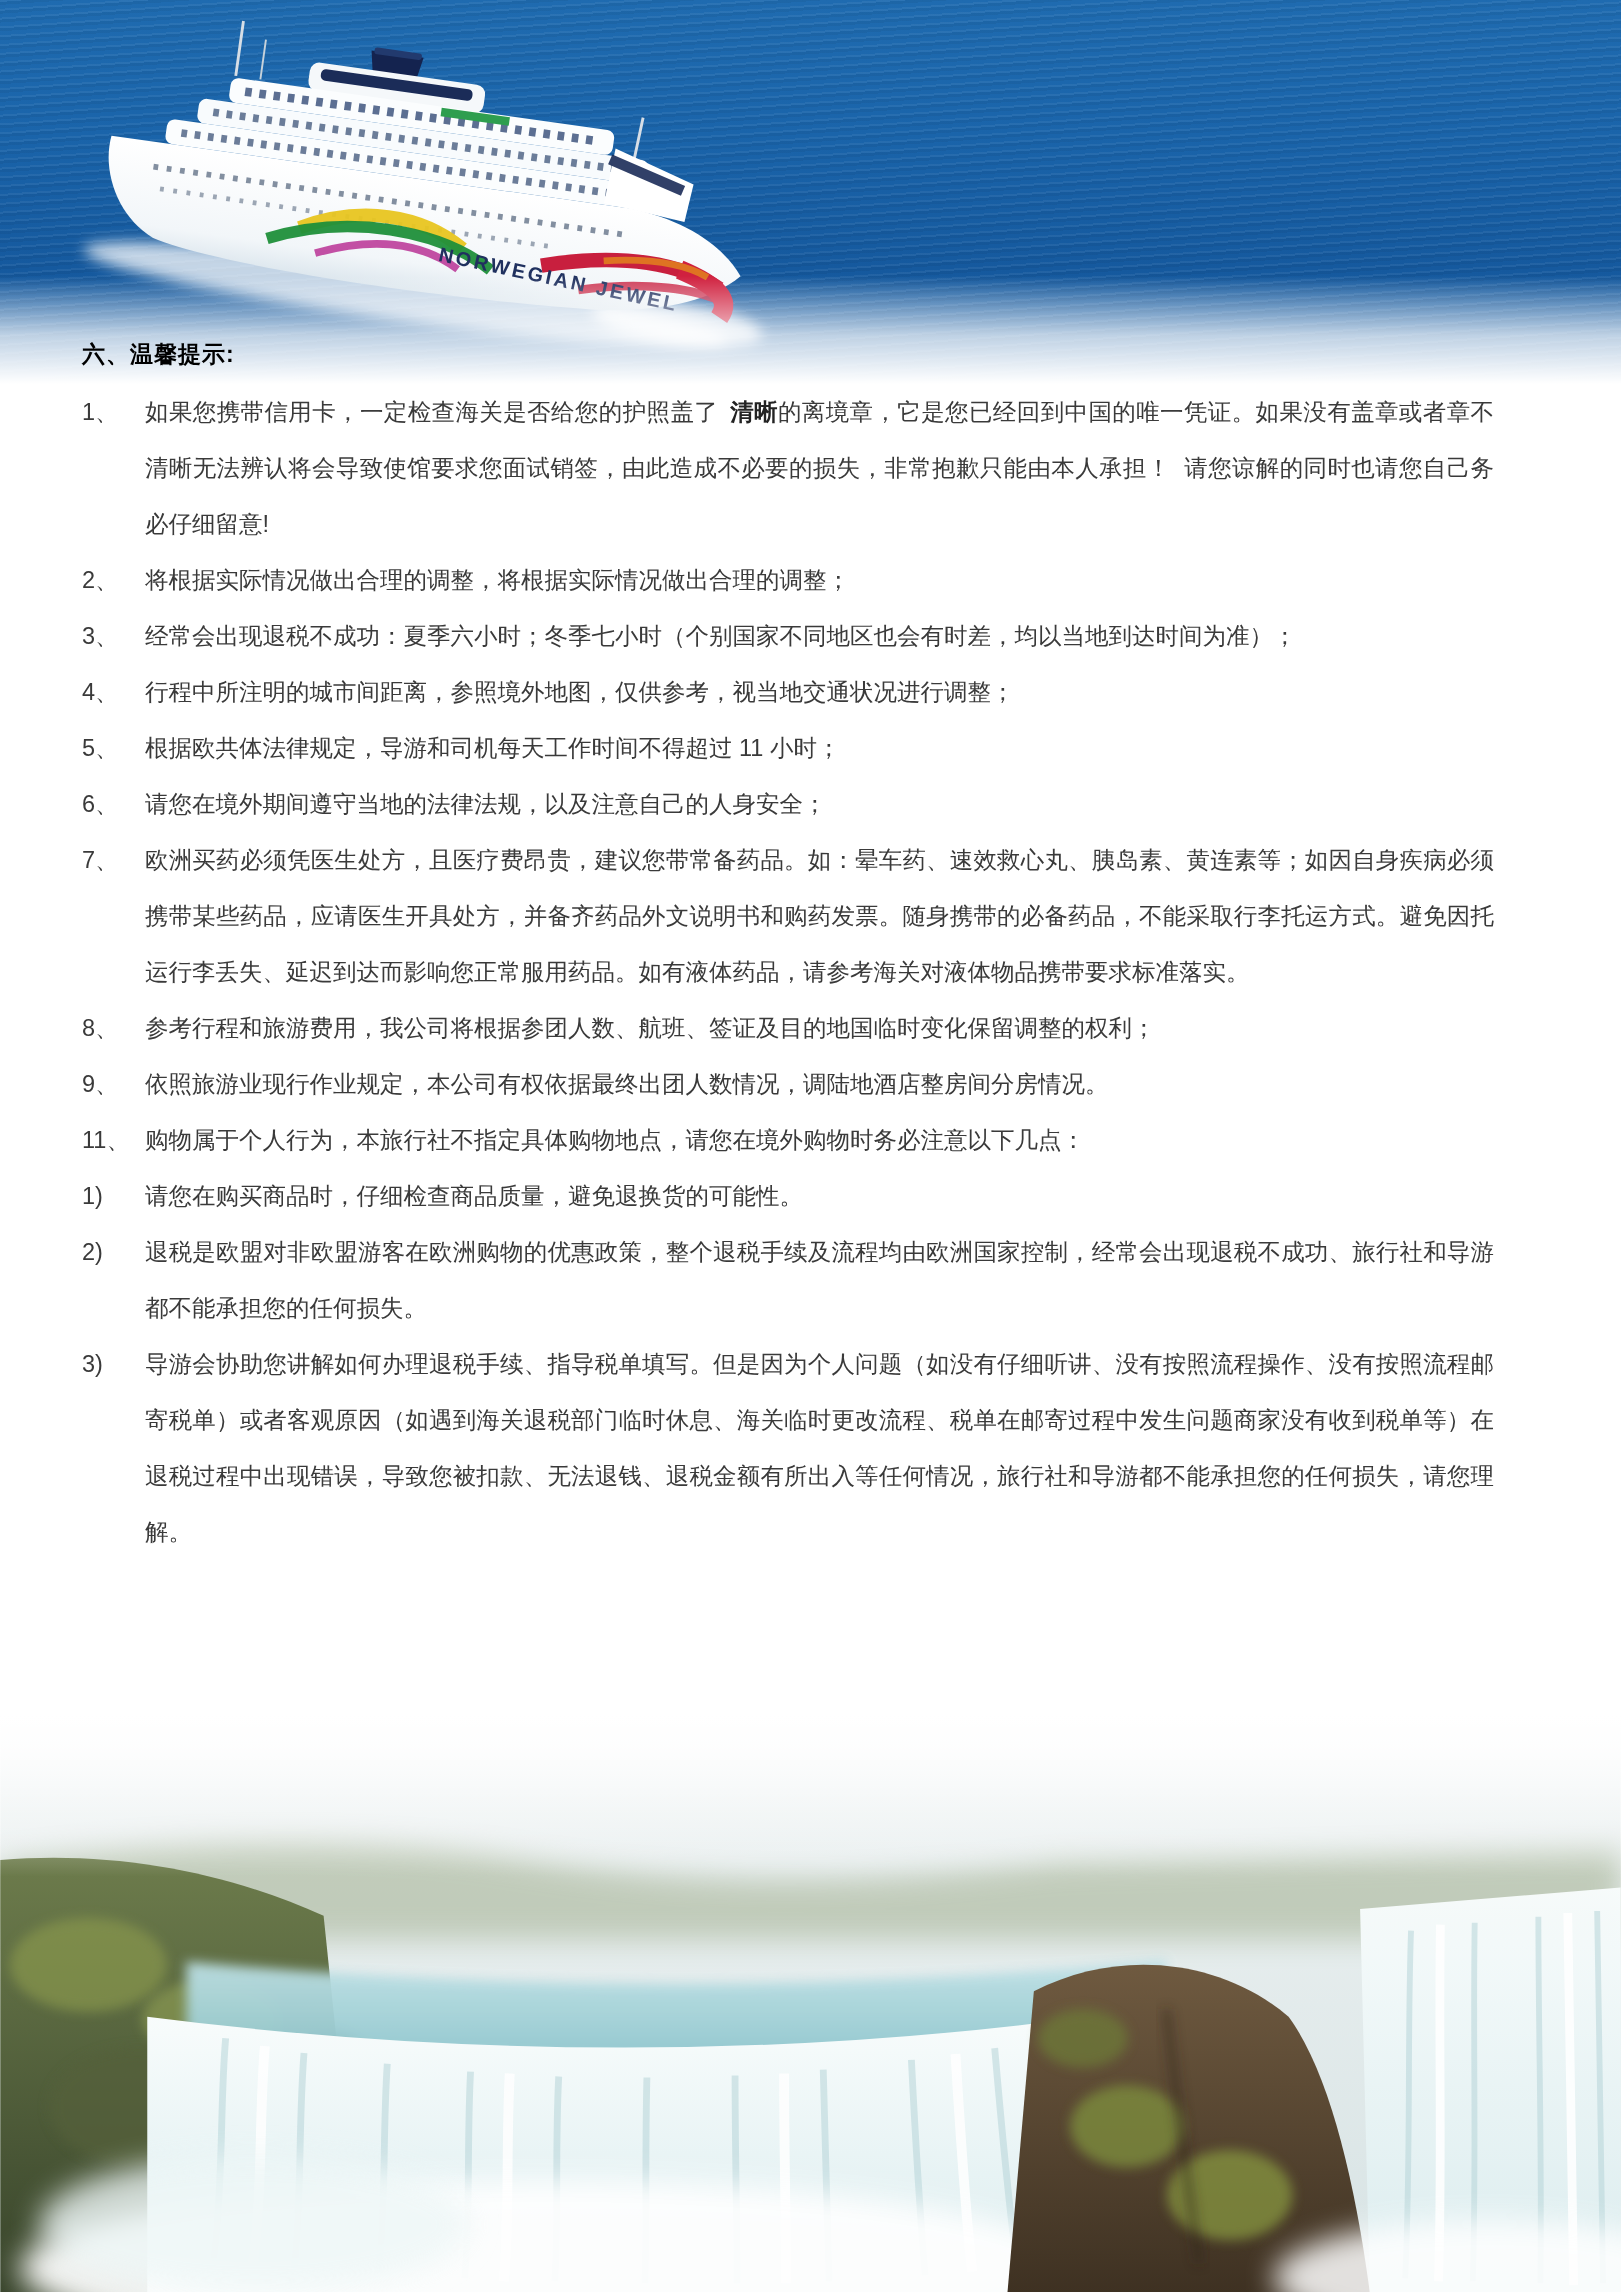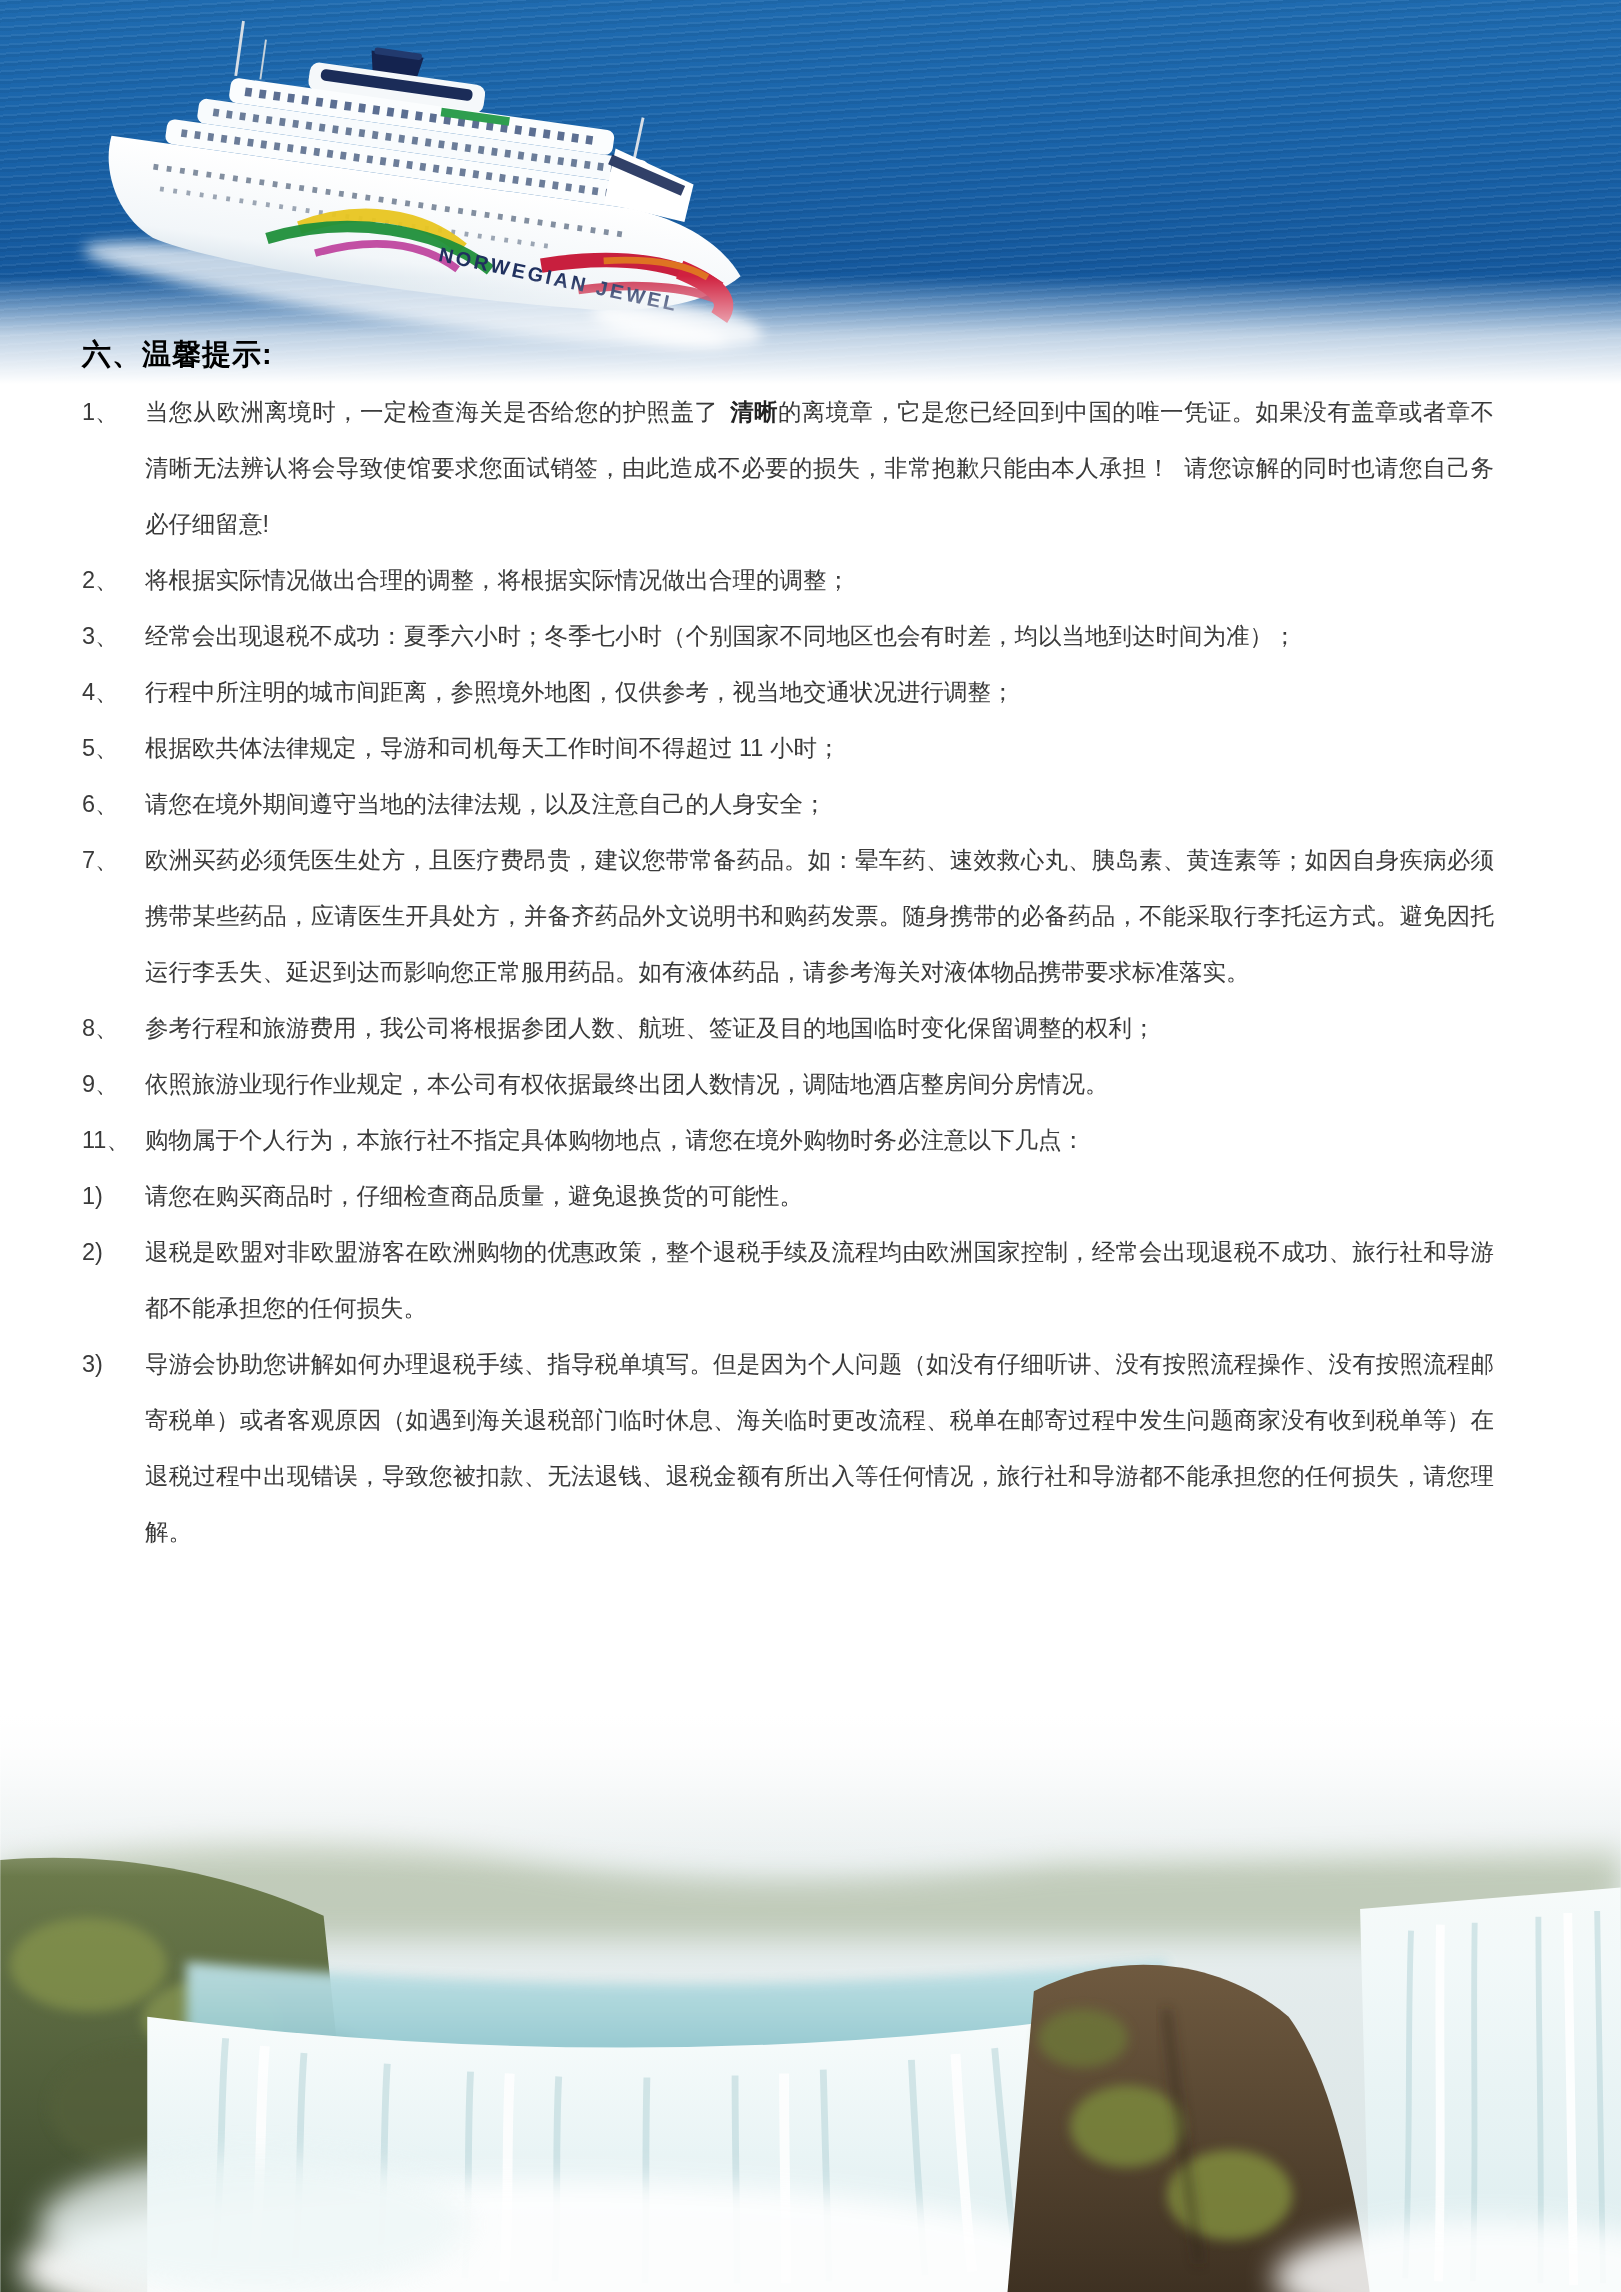--- a/index.html
+++ b/index.html
@@ -40,21 +40,21 @@
 
   
   .content{
     position:relative;z-index:2;
     margin-top:-49px;
     padding:0 127px 0 82px;
     color:#353535;
   }
   .section-heading{
     margin:0 0 9.8px 0;
-    font-size:29px;line-height:39px;
+    font-size:23px;line-height:39px;
     font-weight:bold;color:#000000;
     letter-spacing:1px;
   }
   .tips{font-size:23.5px;line-height:56px;}
   .tip-row{display:flex;align-items:flex-start;}
   .tip-marker{
     flex:0 0 63px;min-width:63px;
     color:#3a3a3a;
   }
   .tip-text{flex:1;white-space:pre-wrap;color:#3a3a3a;text-align:justify;}
@@ -212,21 +212,21 @@
     <div class="fade-top"></div>
   </div>
 
   <div class="content">
     <h2 class="section-heading">六、温馨提示:</h2>
 
     <div class="tips">
 
       <div class="tip-row">
         <span class="tip-marker">1、</span>
-        <span class="tip-text"><span>当您从欧洲离境时，一定检查海关是否给您的护照盖了</span><b>清晰</b><span>的离境章，它是您已经回到中国的唯一凭证。如果没有盖章或者章不清晰无法辨认将会导致使馆要求您面试销签，由此造成不必要的损失，非常抱歉只能由本人承担！  请您谅解的同时也请您自己务必仔细留意!</span></span>
+        <span class="tip-text"><span>如果您携带信用卡，一定检查海关是否给您的护照盖了</span><b>清晰</b><span>的离境章，它是您已经回到中国的唯一凭证。如果没有盖章或者章不清晰无法辨认将会导致使馆要求您面试销签，由此造成不必要的损失，非常抱歉只能由本人承担！  请您谅解的同时也请您自己务必仔细留意!</span></span>
       </div>
 
       <div class="tip-row">
         <span class="tip-marker">2、</span>
         <span class="tip-text">将根据实际情况做出合理的调整，将根据实际情况做出合理的调整；</span>
       </div>
 
       <div class="tip-row">
         <span class="tip-marker">3、</span>
         <span class="tip-text">经常会出现退税不成功：夏季六小时；冬季七小时（个别国家不同地区也会有时差，均以当地到达时间为准）；</span>

